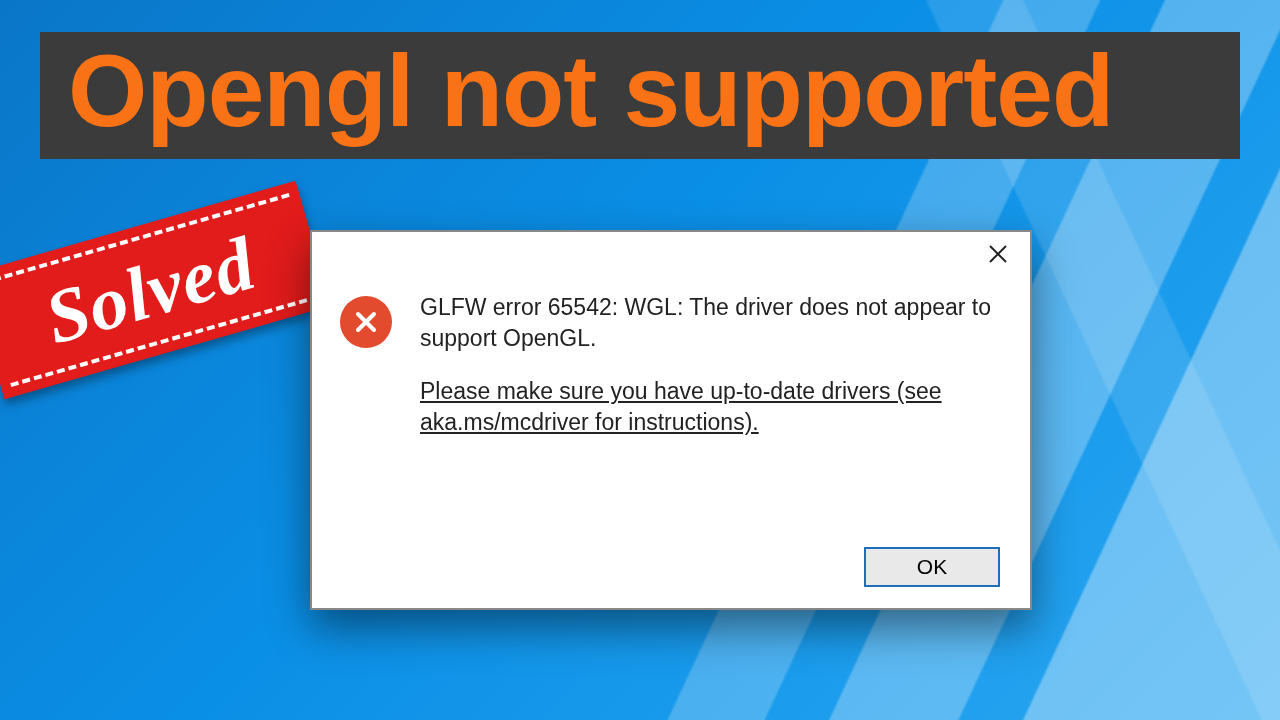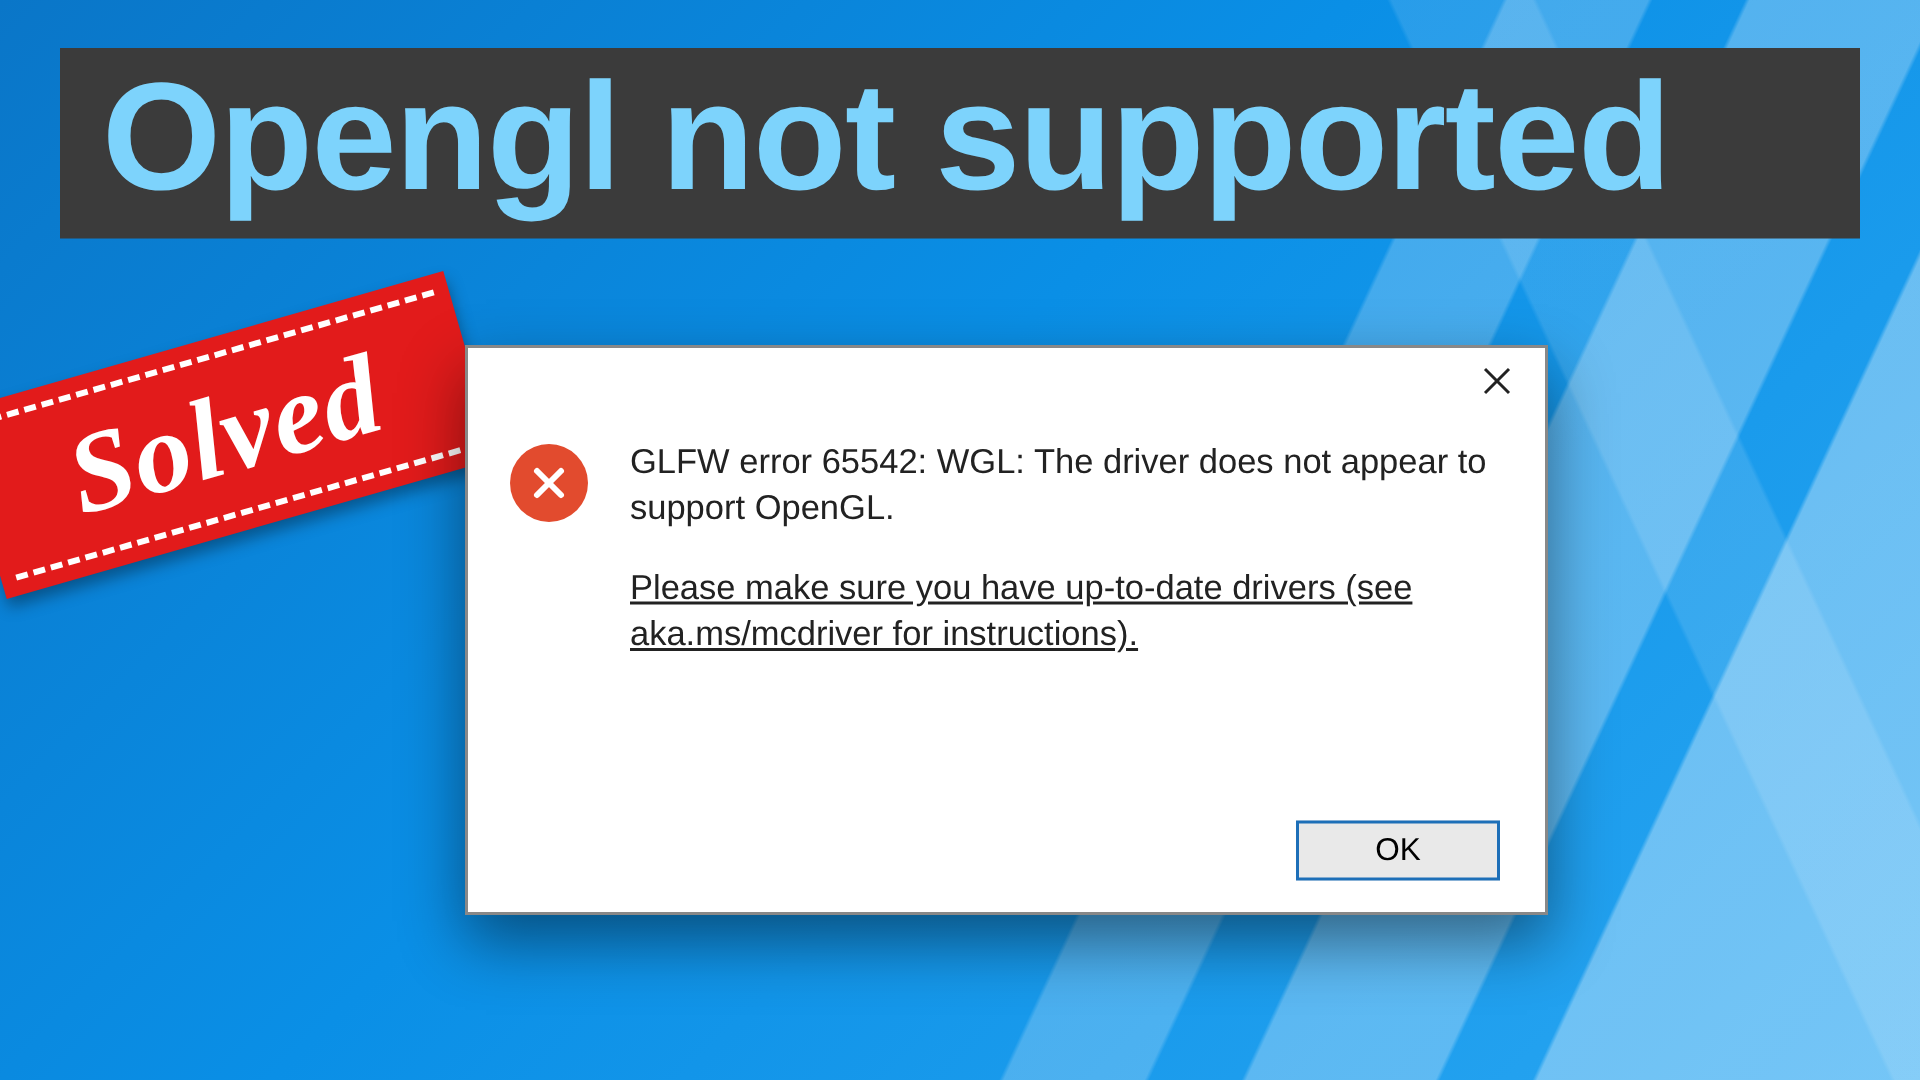--- a/index.html
+++ b/index.html
@@ -17,21 +17,21 @@
       linear-gradient( 65deg, rgba(255,255,255,0)   78%, rgba(255,255,255,.12) 78.2%, rgba(255,255,255,.12) 84%, rgba(255,255,255,0) 84.2%),
       linear-gradient(135deg, #0a76c8 0%, #0a8fe6 45%, #2aa7f2 100%);
   }
 
   
   .headline {
     position: absolute;
     top: 32px; left: 40px; right: 40px;
     padding: 6px 28px 14px 28px;
     background: #3b3b3b;
-    color: #7dd3fc;
+    color: #f97316;
     font-weight: 700;
     font-size: 102px;
     line-height: 1.05;
     letter-spacing: -1px;
     font-family: "Segoe UI", Arial, sans-serif;
   }
 
   
   .stamp {
     position: absolute;

